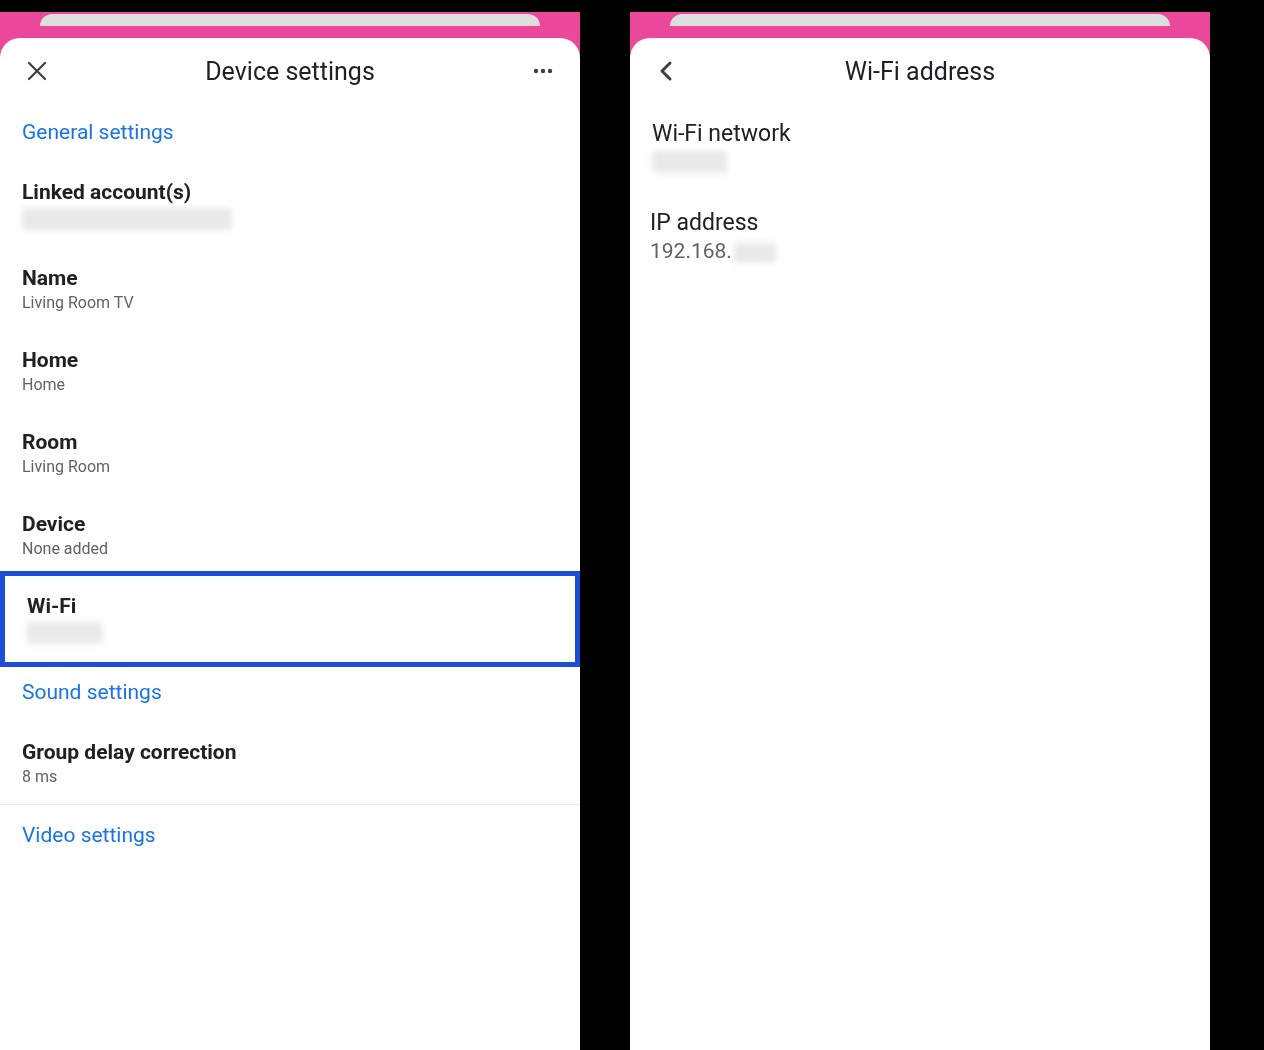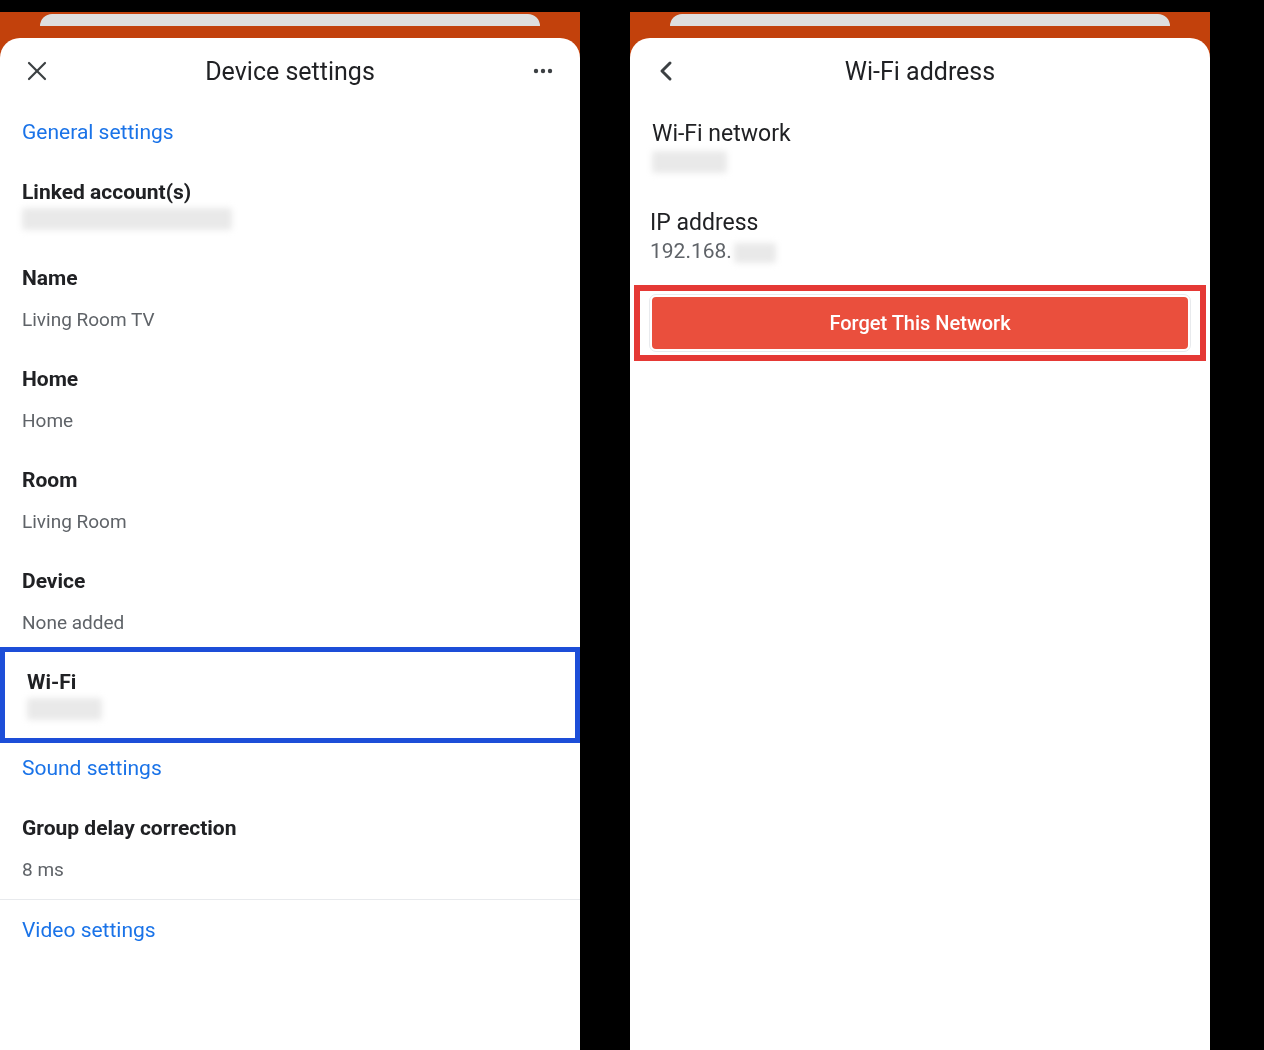--- a/index.html
+++ b/index.html
@@ -12,21 +12,21 @@
       background: #000;
       display: flex;
       gap: 50px;
       padding: 0;
       width: 1264px;
       height: 1050px;
     }
     .phone {
       position: relative;
       width: 580px;
-      background: #c2410c;
+      background: #ec4899;
       overflow: hidden;
     }
     .notch-area {
       height: 12px;
       background: #000;
       position: relative;
     }
     .sheet-handle {
       position: absolute;
       top: 14px;
@@ -82,22 +82,22 @@
       font-size: 21px;
       font-weight: 400;
     }
     .row-label {
       color: #202124;
       font-size: 21px;
       font-weight: 700;
     }
     .row-value {
       color: #5f6368;
-      font-size: 19px;
-      margin-top: 18px;
+      font-size: 16px;
+      margin-top: 3px;
     }
     .divider {
       height: 1px;
       background: #e8eaed;
       margin: 0 0;
     }
     .highlight {
       border: 5px solid #1d4ed8;
       margin: -5px 0;
     }
@@ -263,20 +263,15 @@
       </div>
 
       <div class="ip-row">
         <div class="row-wifi-label">IP address</div>
         <div class="ip-value-line">
           <span class="row-wifi-value" style="margin-top:0">192.168.</span>
           <span class="ip-blur"></span>
         </div>
       </div>
 
-      <div class="forget-wrap">
-        <div class="forget-btn">
-          <span>Forget This Network</span>
-        </div>
-      </div>
     </div>
   </div>
 </div>
 
 </body></html>

